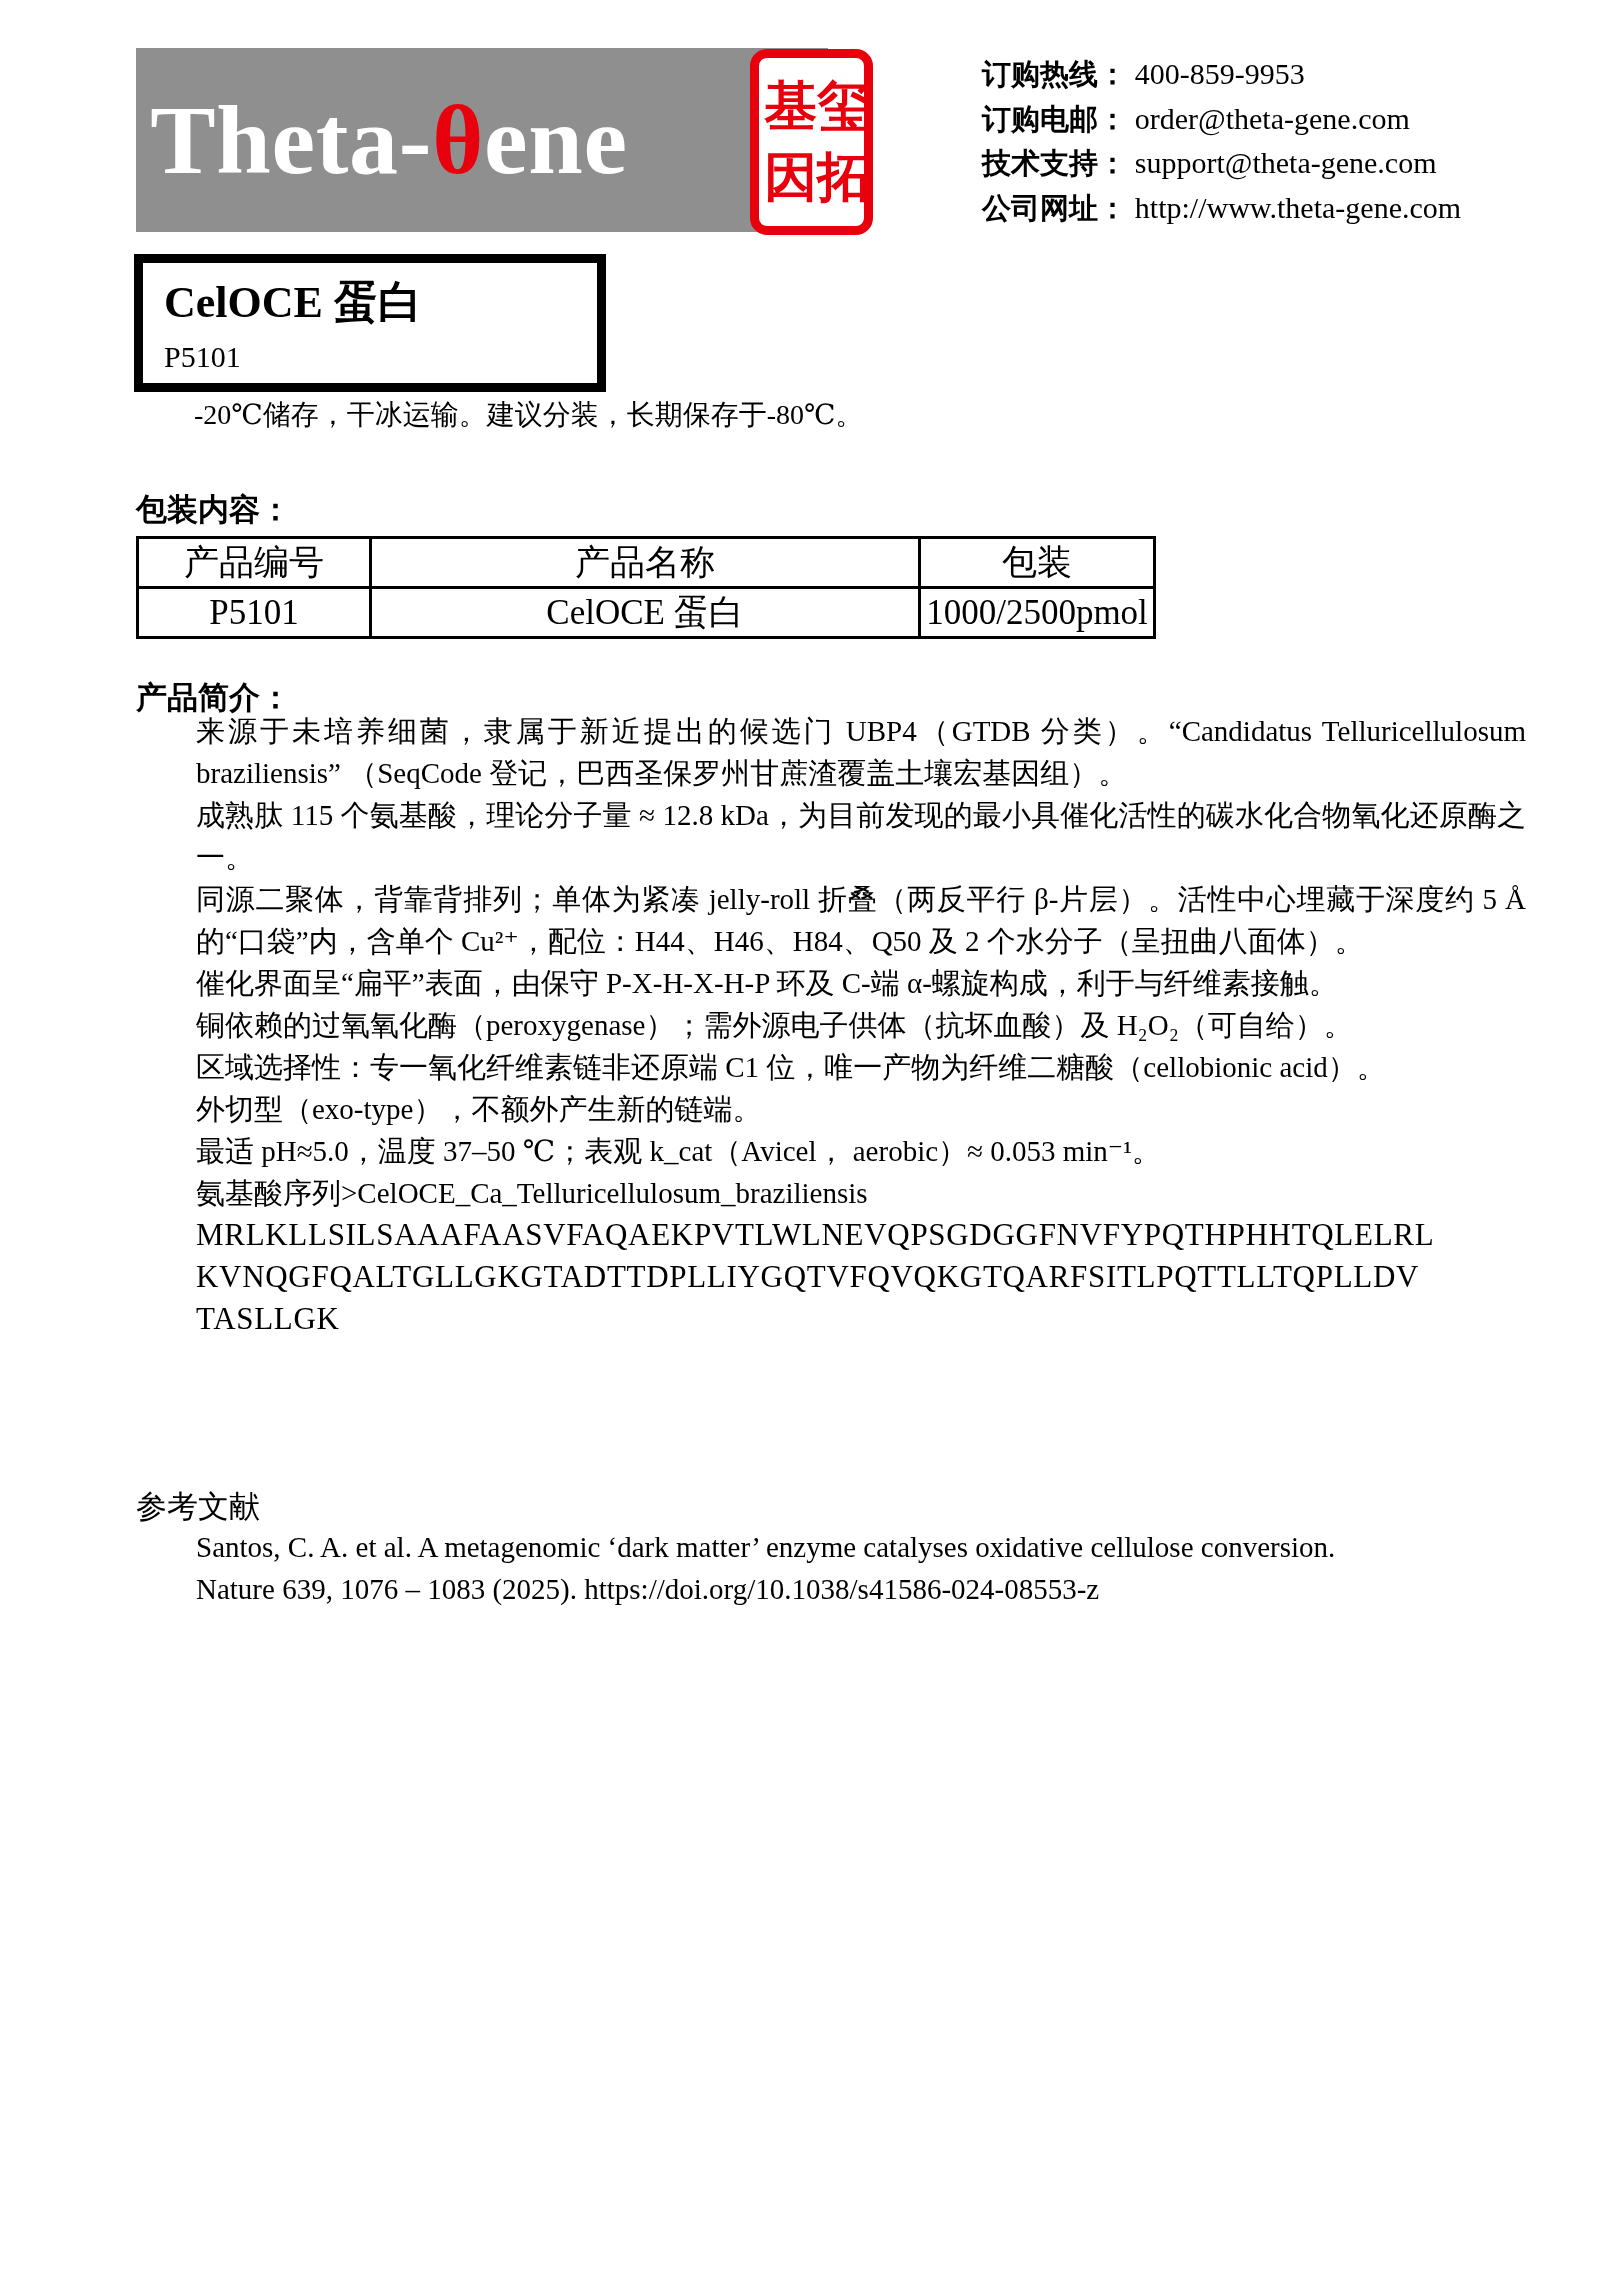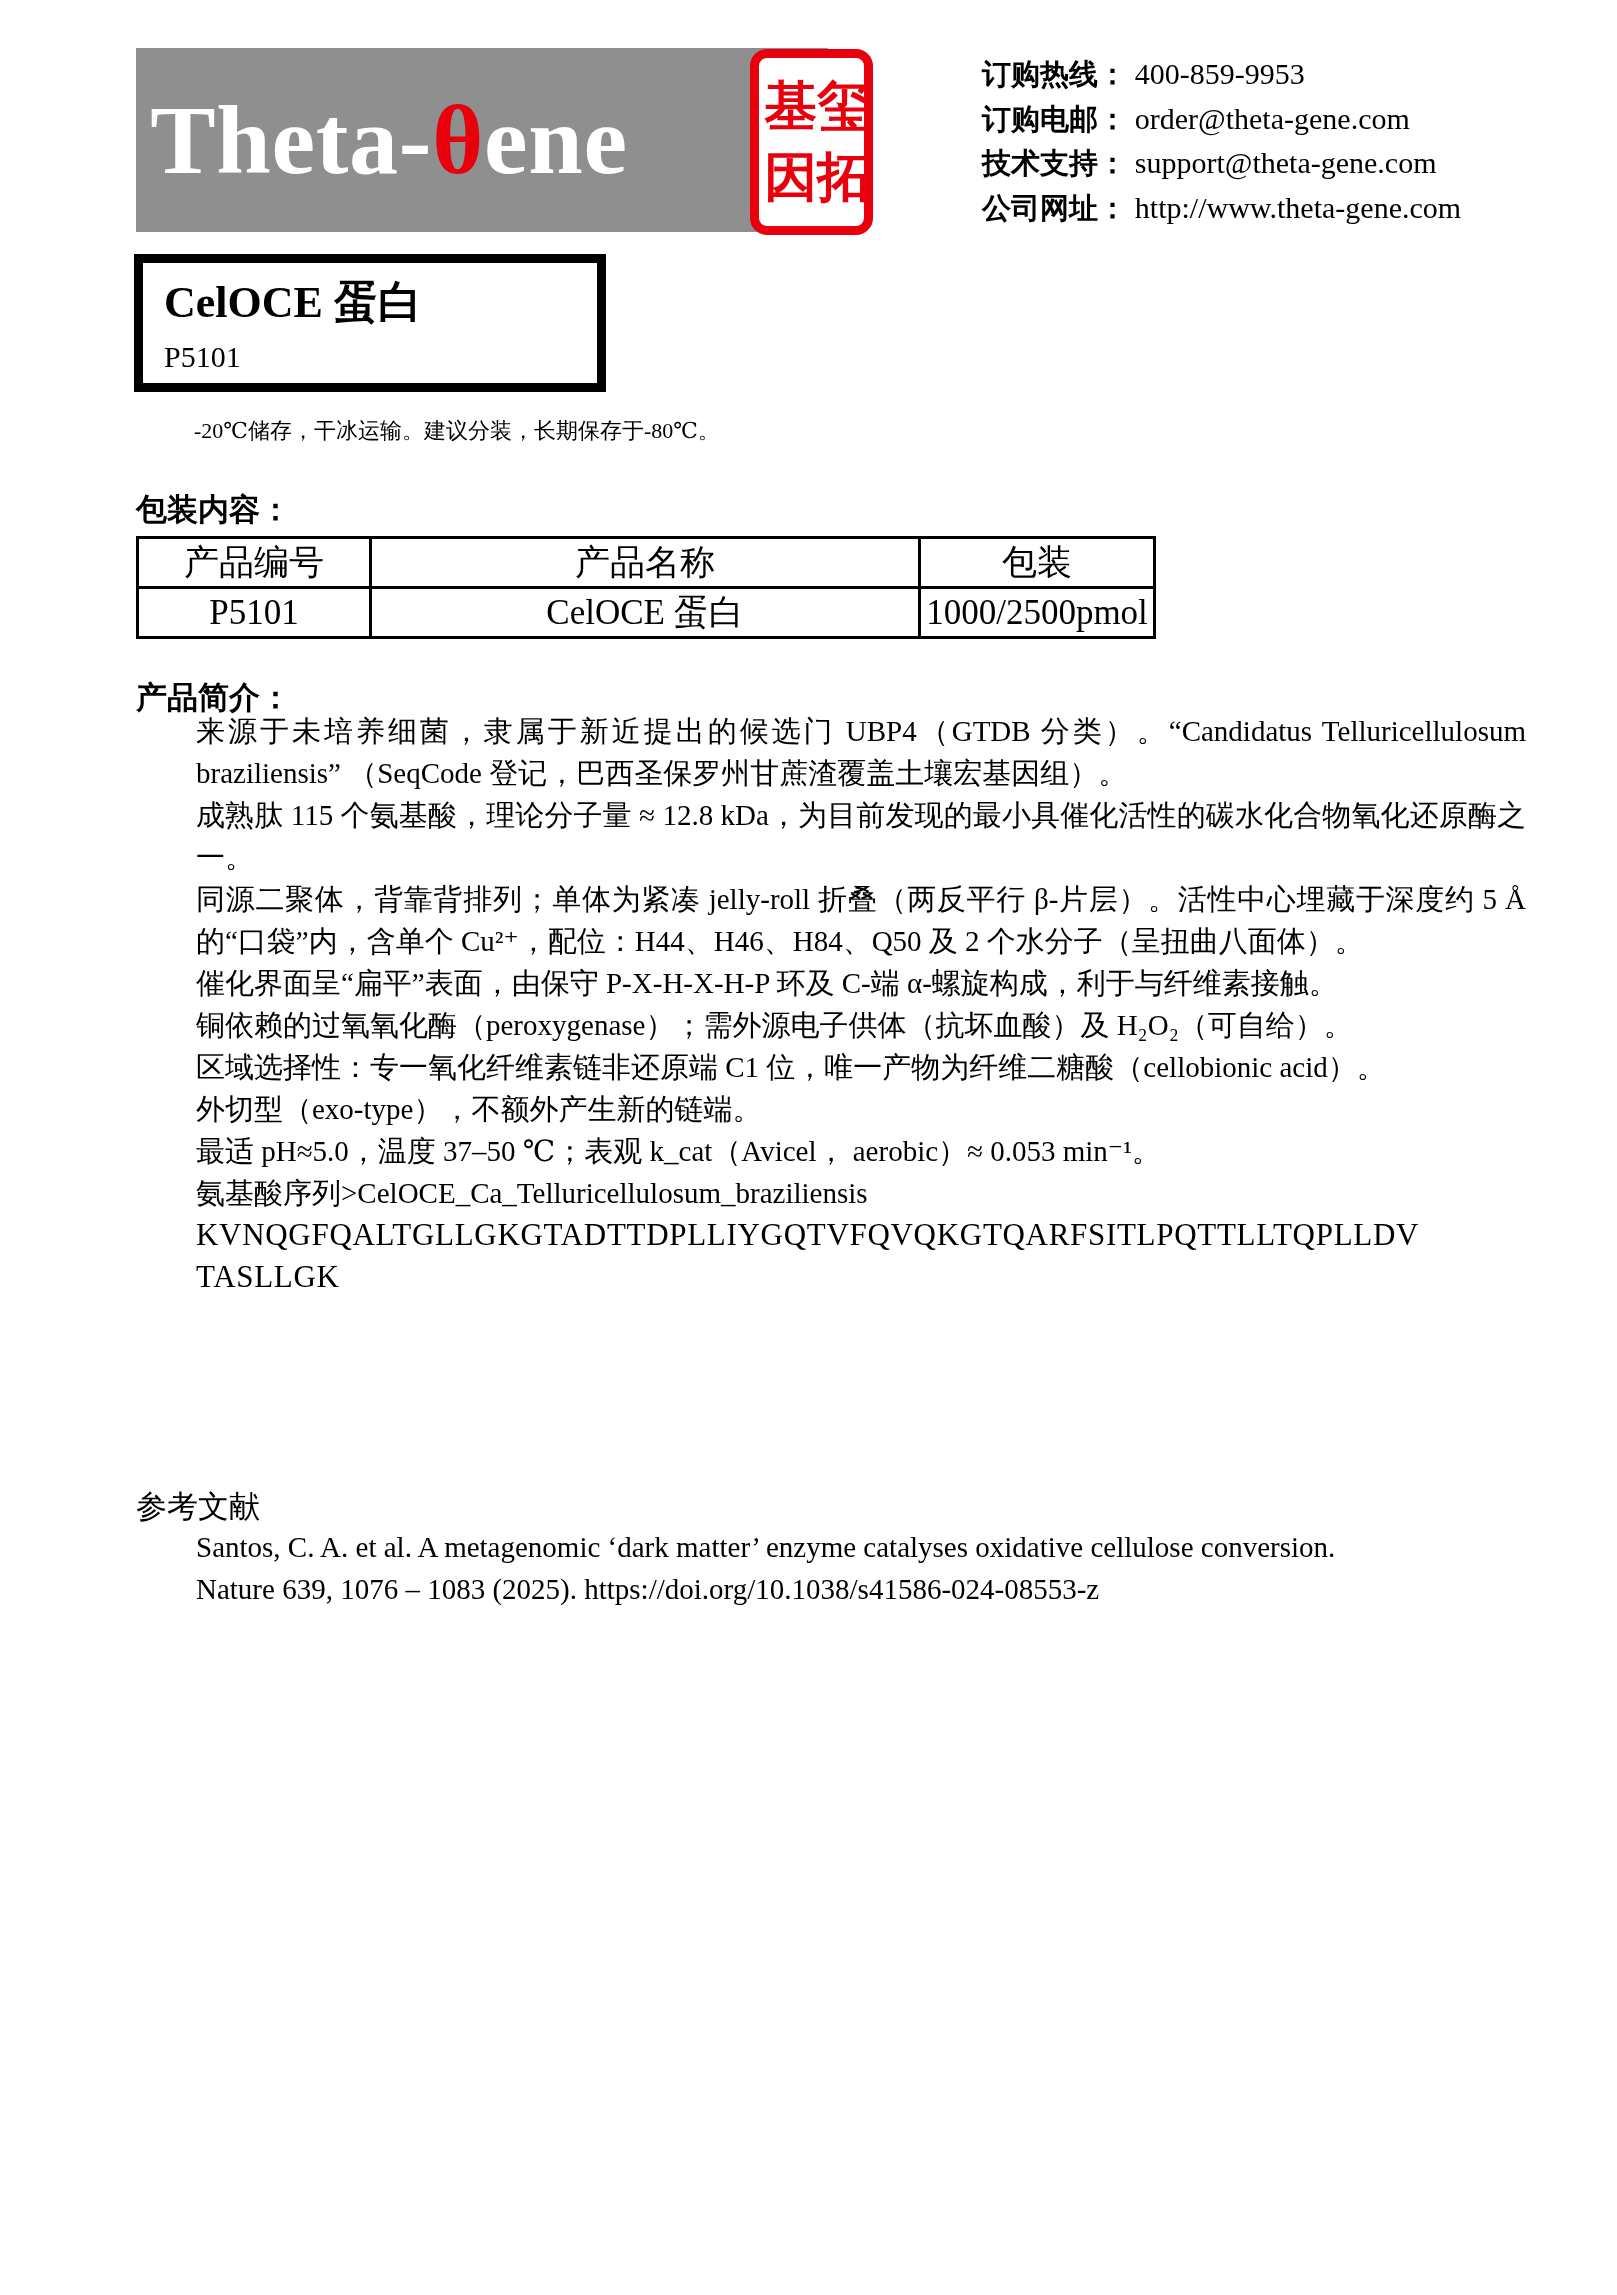--- a/index.html
+++ b/index.html
@@ -54,21 +54,21 @@
     position:absolute; left:134px; top:254px;
     width:433px; height:110px;
     border:9.8px solid #000;
     padding:10.4px 0 0 21px;
     background:#fff;
   }
   .product-name { font-size:44px; font-weight:bold; white-space:nowrap; }
   .product-code { font-size:30px; margin-top:7.8px; }
 
   
-  .storage { position:absolute; left:194px; top:416px; font-size:22px; }
+  .storage { position:absolute; left:194px; top:396px; font-size:28px; }
 
   
   .pack-heading {
     position:absolute; left:136px; top:489px;
     font-size:31px; font-weight:bold;
   }
   .pack-table {
     position:absolute; left:136px; top:536px;
     border-collapse:collapse; table-layout:fixed;
   }
@@ -173,20 +173,21 @@
   <div class="intro-body">
     <p>来源于未培养细菌，隶属于新近提出的候选门 UBP4（GTDB 分类）。“Candidatus Telluricellulosum braziliensis” （SeqCode 登记，巴西圣保罗州甘蔗渣覆盖土壤宏基因组）。</p>
     <p>成熟肽 115 个氨基酸，理论分子量 ≈ 12.8 kDa，为目前发现的最小具催化活性的碳水化合物氧化还原酶之一。</p>
     <p>同源二聚体，背靠背排列；单体为紧凑 jelly-roll 折叠（两反平行 β-片层）。活性中心埋藏于深度约 5 Å 的“口袋”内，含单个 Cu²⁺，配位：H44、H46、H84、Q50 及 2 个水分子（呈扭曲八面体）。</p>
     <p>催化界面呈“扁平”表面，由保守 P-X-H-X-H-P 环及 C-端 α-螺旋构成，利于与纤维素接触。</p>
     <p>铜依赖的过氧氧化酶（peroxygenase）；需外源电子供体（抗坏血酸）及 H₂O₂（可自给）。</p>
     <p>区域选择性：专一氧化纤维素链非还原端 C1 位，唯一产物为纤维二糖酸（cellobionic acid）。</p>
     <p>外切型（exo-type），不额外产生新的链端。</p>
     <p>最适 pH≈5.0，温度 37–50 ℃；表观 k_cat（Avicel， aerobic）≈ 0.053 min⁻¹。</p>
     <p>氨基酸序列&gt;CelOCE_Ca_Telluricellulosum_braziliensis</p>
+    <div class="seq-line">MRLKLLSILSAAAFAASVFAQAEKPVTLWLNEVQPSGDGGFNVFYPQTHPHHTQLELRL</div>
     <div class="seq-line">KVNQGFQALTGLLGKGTADTTDPLLIYGQTVFQVQKGTQARFSITLPQTTLLTQPLLDV</div>
     <div class="seq-line">TASLLGK</div>
   </div>
 
   <div class="refs-heading">参考文献</div>
   <div class="refs-body">
     <p class="ref-line">Santos, C. A. et al. A metagenomic ‘dark matter’ enzyme catalyses oxidative cellulose conversion.</p>
     <p class="ref-line">Nature 639, 1076 – 1083 (2025). https://doi.org/10.1038/s41586-024-08553-z</p>
   </div>
 

